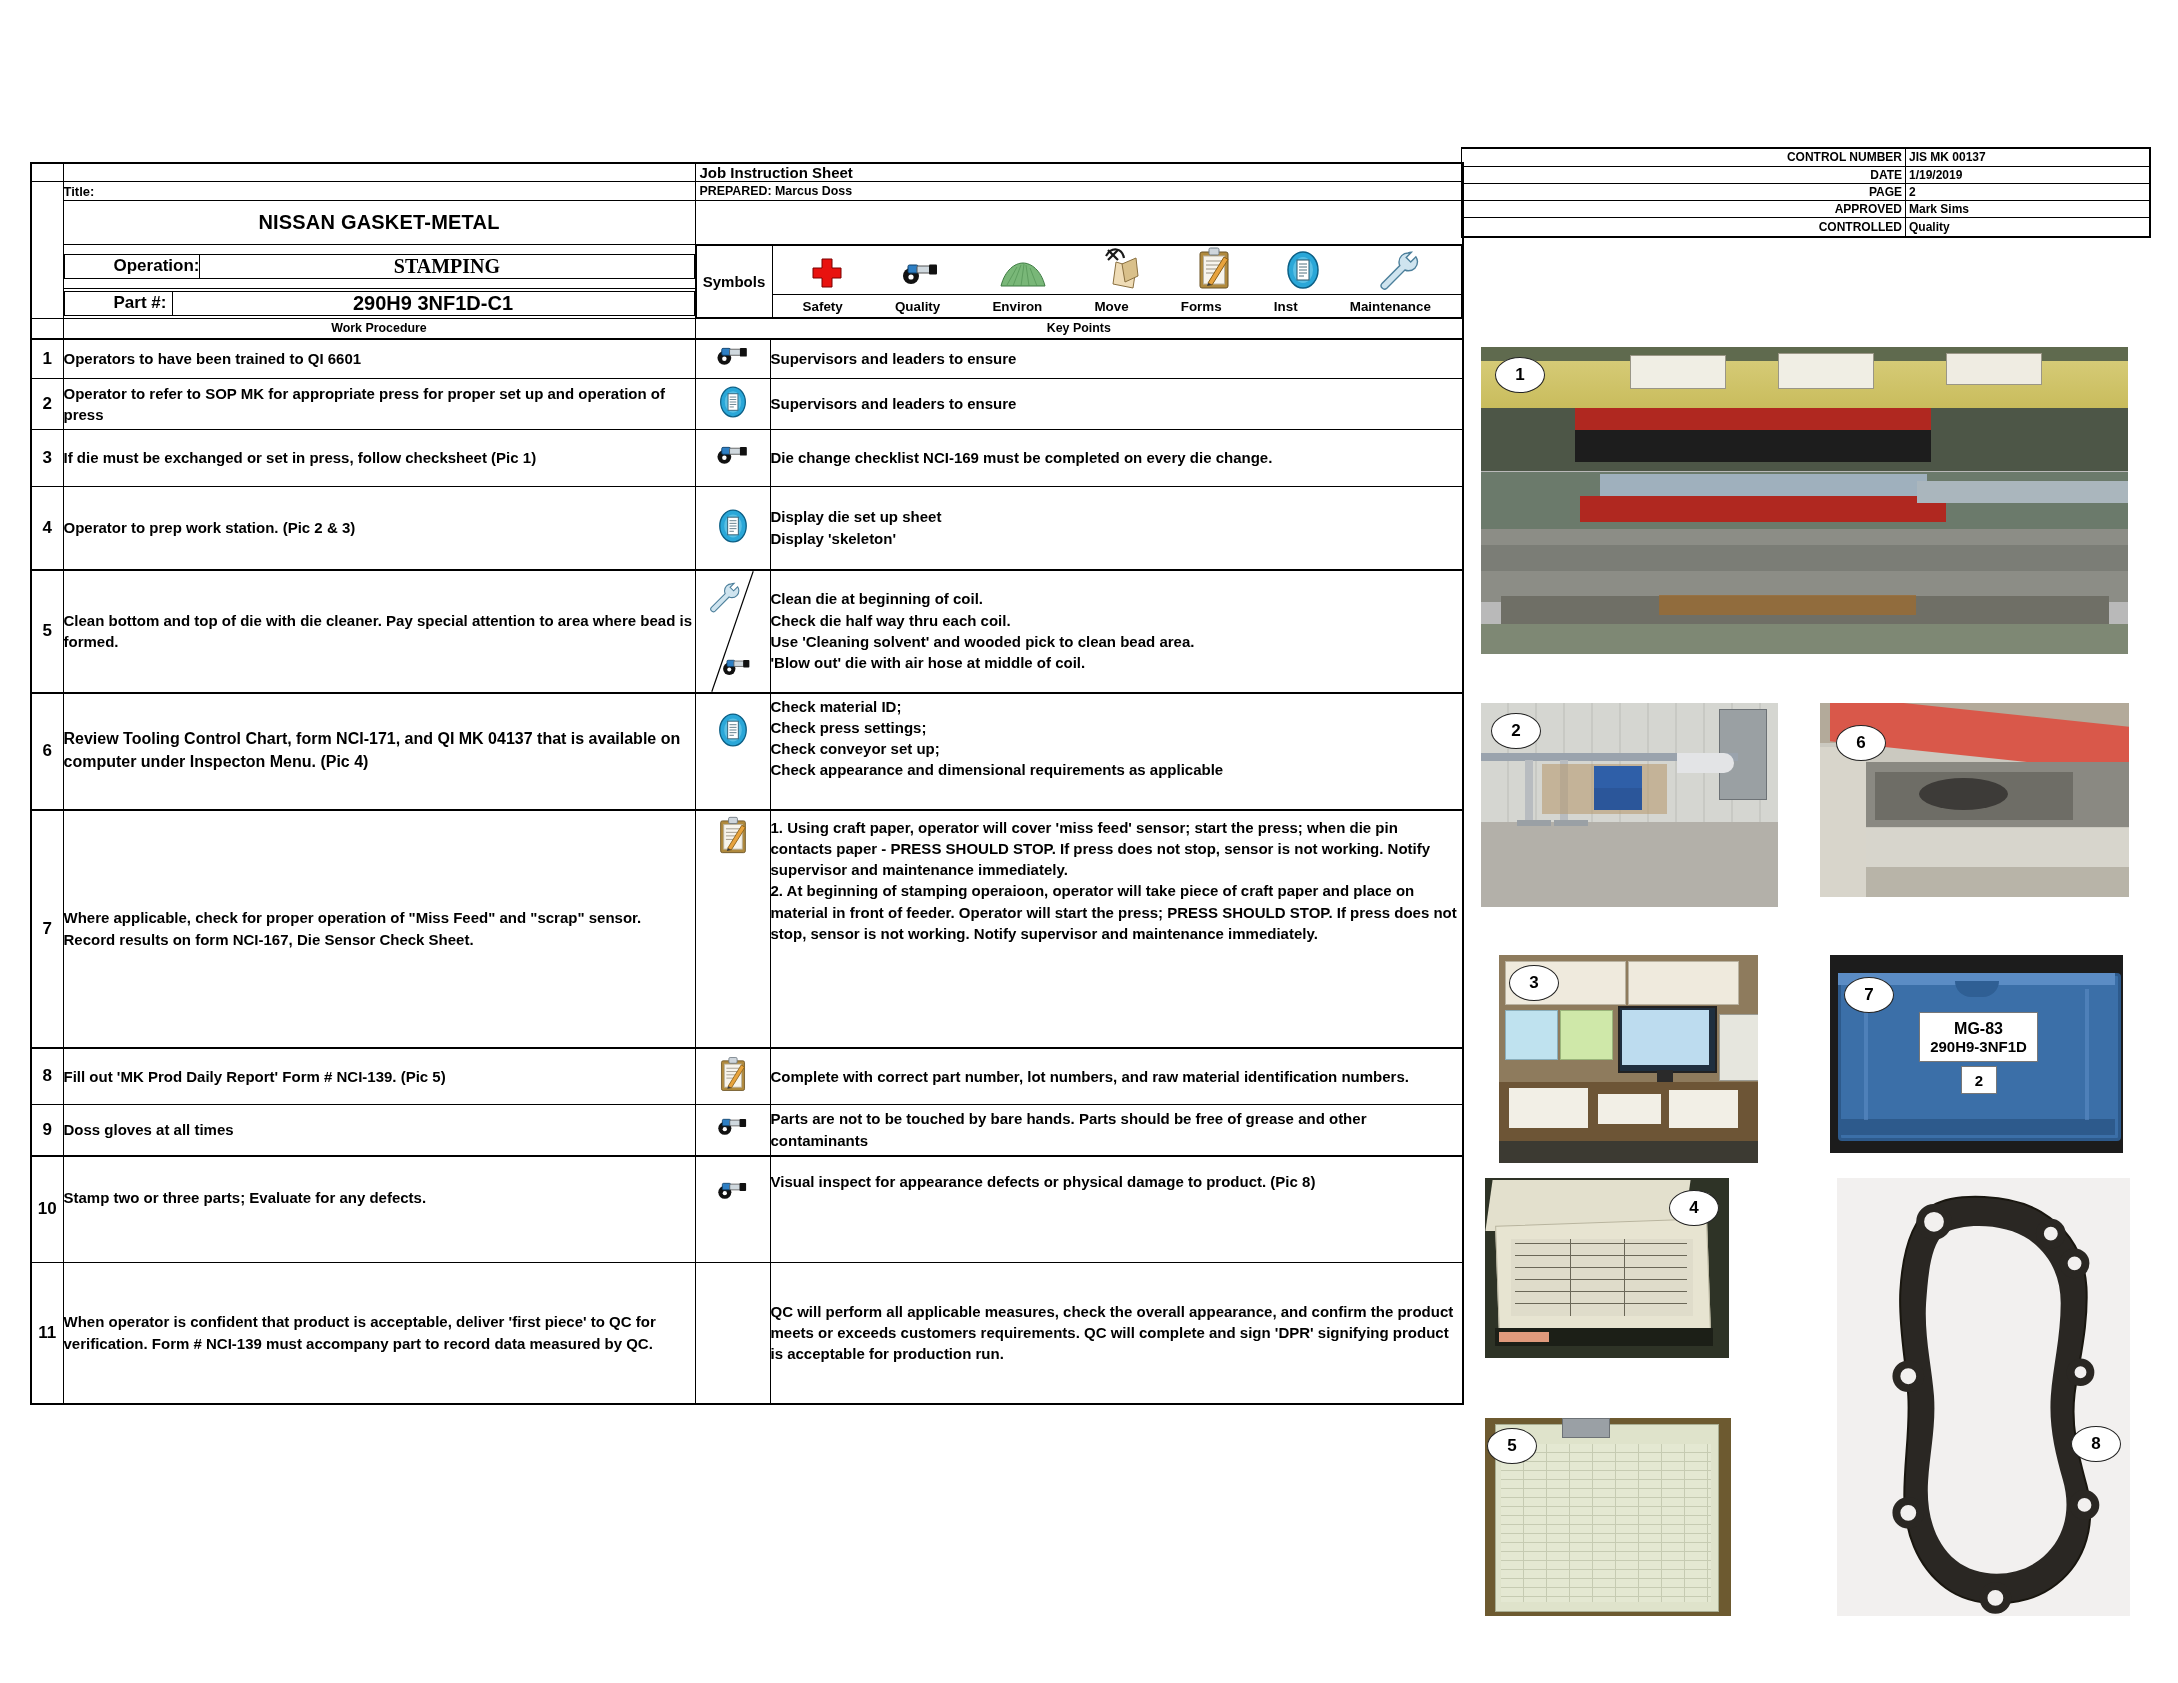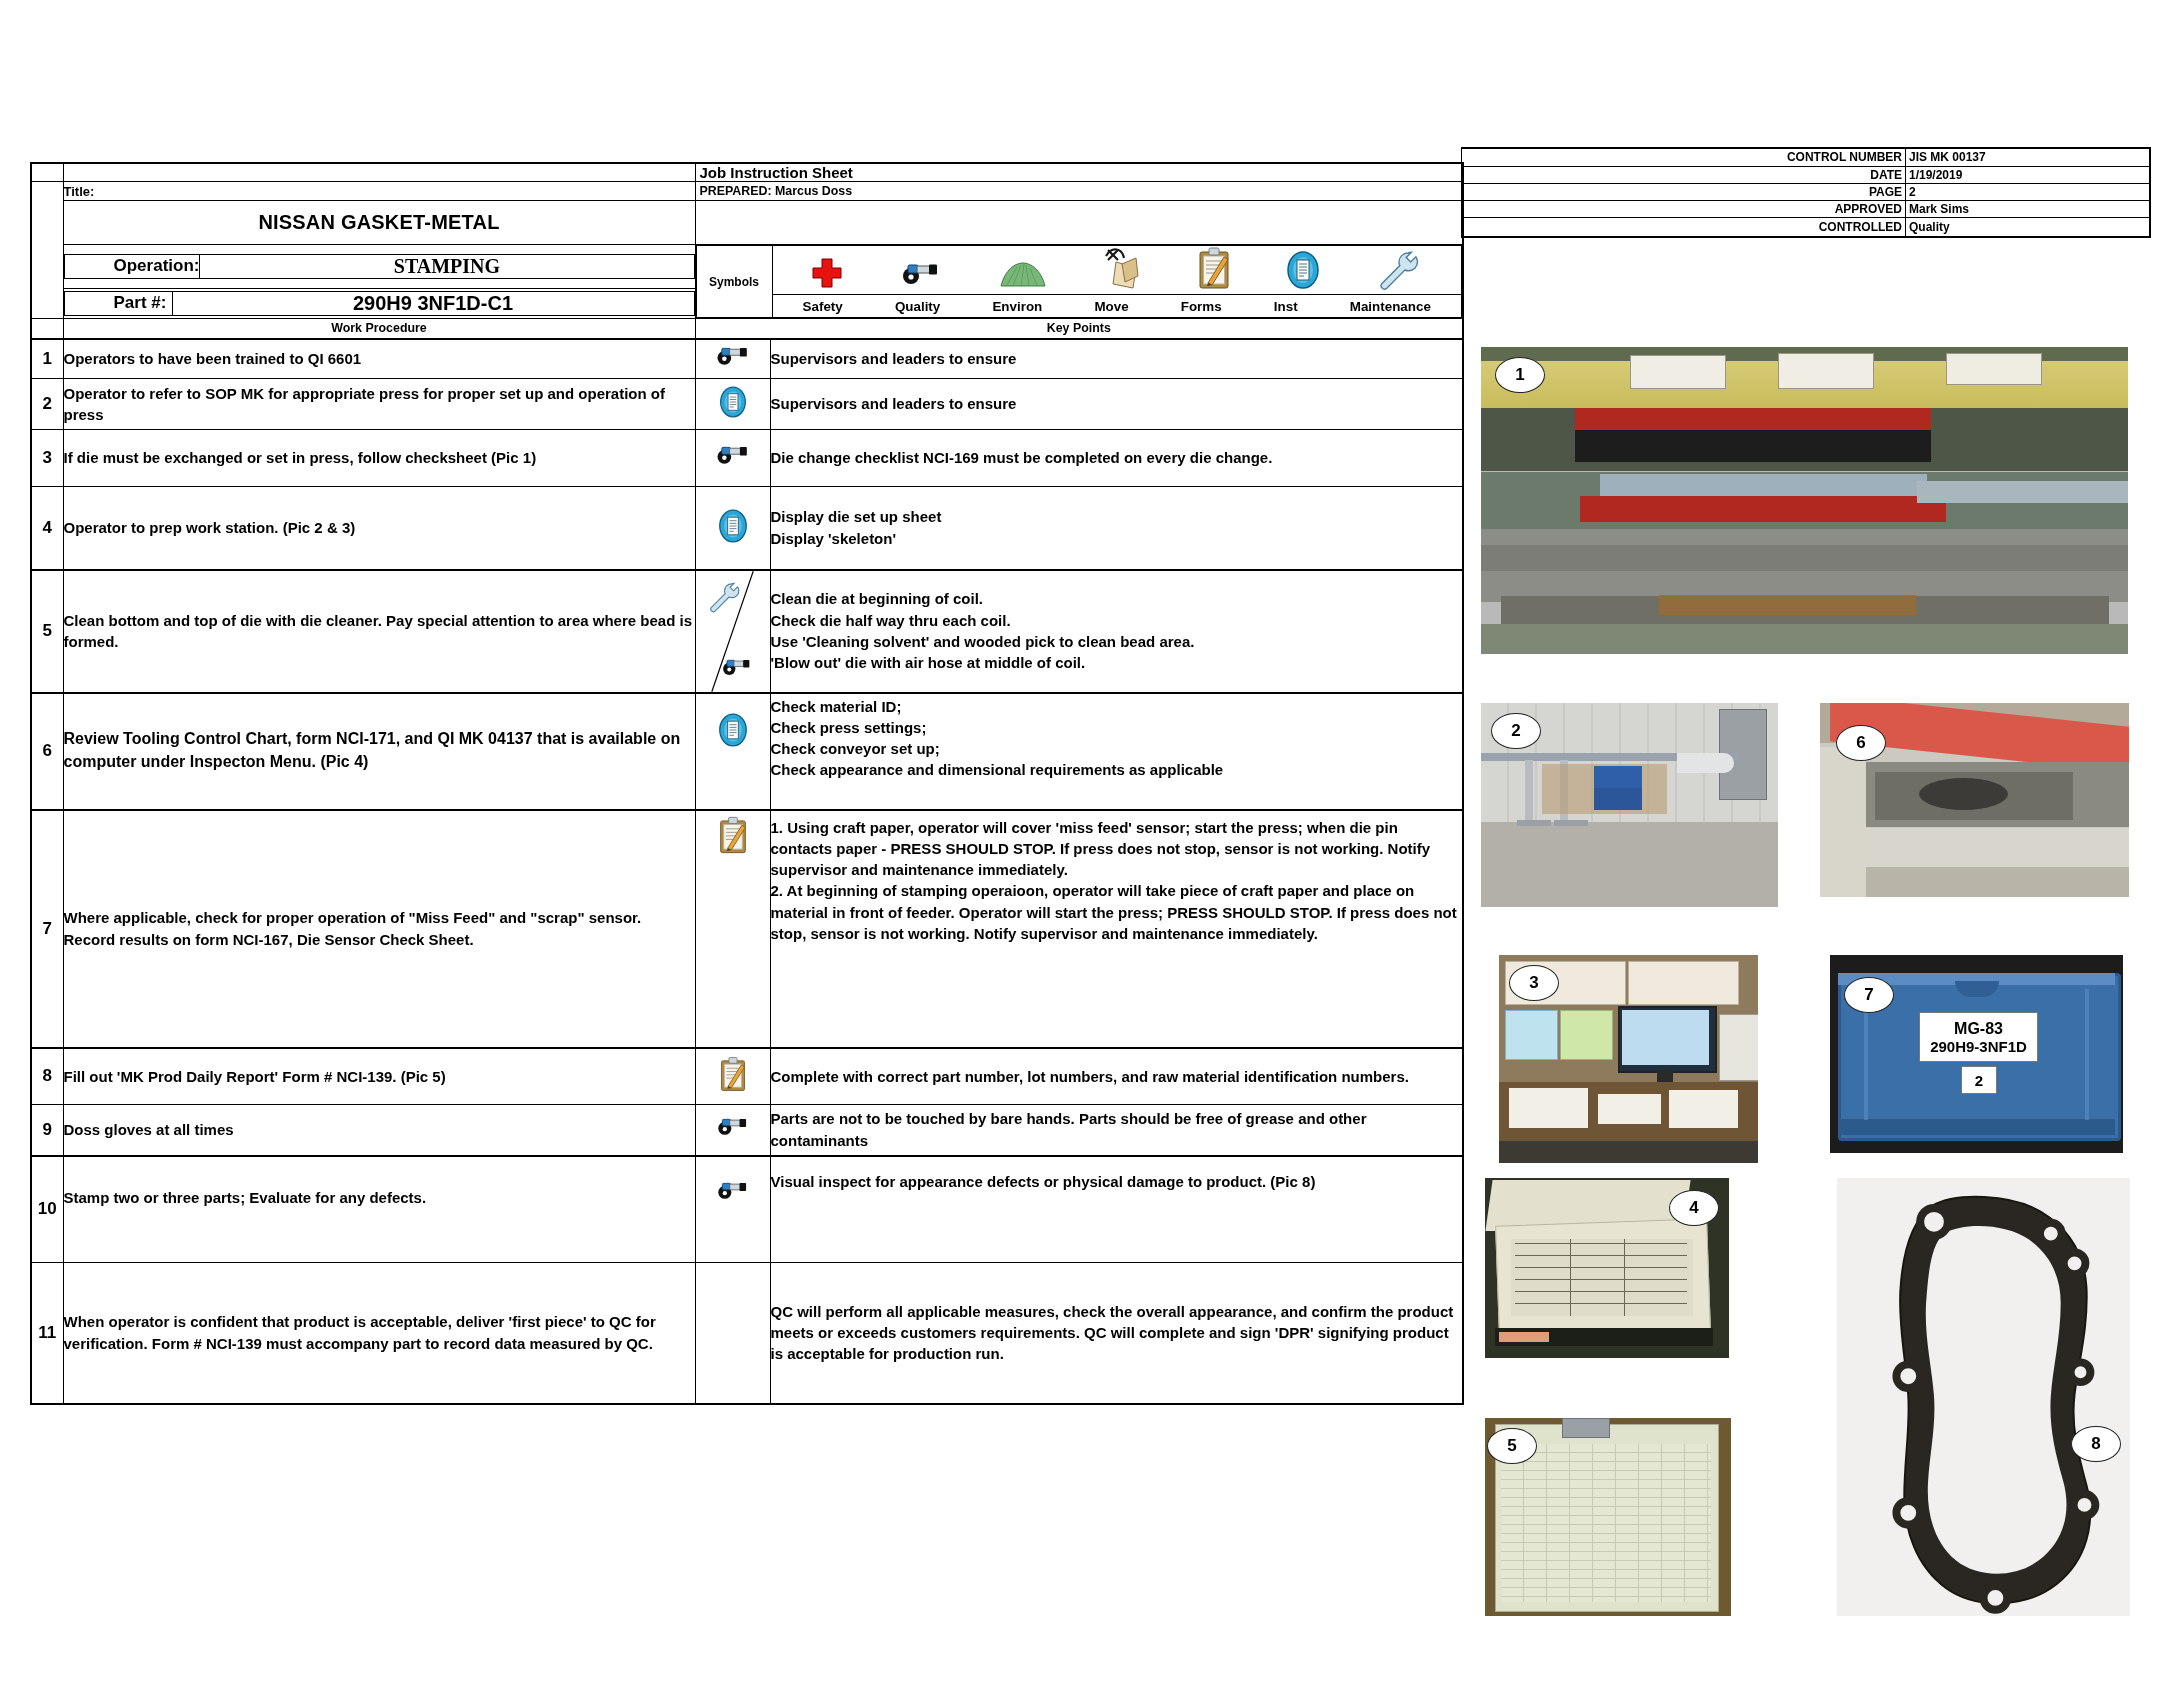--- a/index.html
+++ b/index.html
@@ -17,21 +17,21 @@
   .lbl{font-size:13px;font-weight:bold;padding:1px 4px;}
   .bigtitle{font-size:20px;font-weight:bold;text-align:center;letter-spacing:0.2px;}
   .op{font-size:20px;font-weight:bold;text-align:center;font-family:Liberation Serif, serif;}
   .part{font-size:20px;font-weight:bold;text-align:center;}
   .oplabel{font-size:17px;font-weight:bold;padding-left:5px;margin-left:44px;}
   .jisname{font-size:15px;font-weight:bold;padding-left:4px;}
   .prep{font-size:12.4px;font-weight:bold;padding-left:4px;}
   .ctl-l{font-size:12px;font-weight:bold;text-align:right;padding-right:3px;}
   .ctl-v{font-size:12px;font-weight:bold;text-align:left;padding-left:3px;}
   .hdr{font-size:12.4px;font-weight:bold;text-align:center;}
-  .symlbl{font-size:12px;font-weight:bold;text-align:center;}
+  .symlbl{font-size:15px;font-weight:bold;text-align:center;}
   .symcap{font-size:13.4px;font-weight:bold;text-align:center;}
   .stepno{font-size:17px;font-weight:bold;text-align:center;}
   .proc{font-size:15px;font-weight:bold;line-height:1.42;padding:4px 6px 4px 7px;}
   .kp{font-size:15px;font-weight:bold;line-height:1.42;padding:4px 6px 4px 6px;}
   .symcell{text-align:center;position:relative;}
 
   
   .ico{display:inline-block;vertical-align:middle;}
 
   

